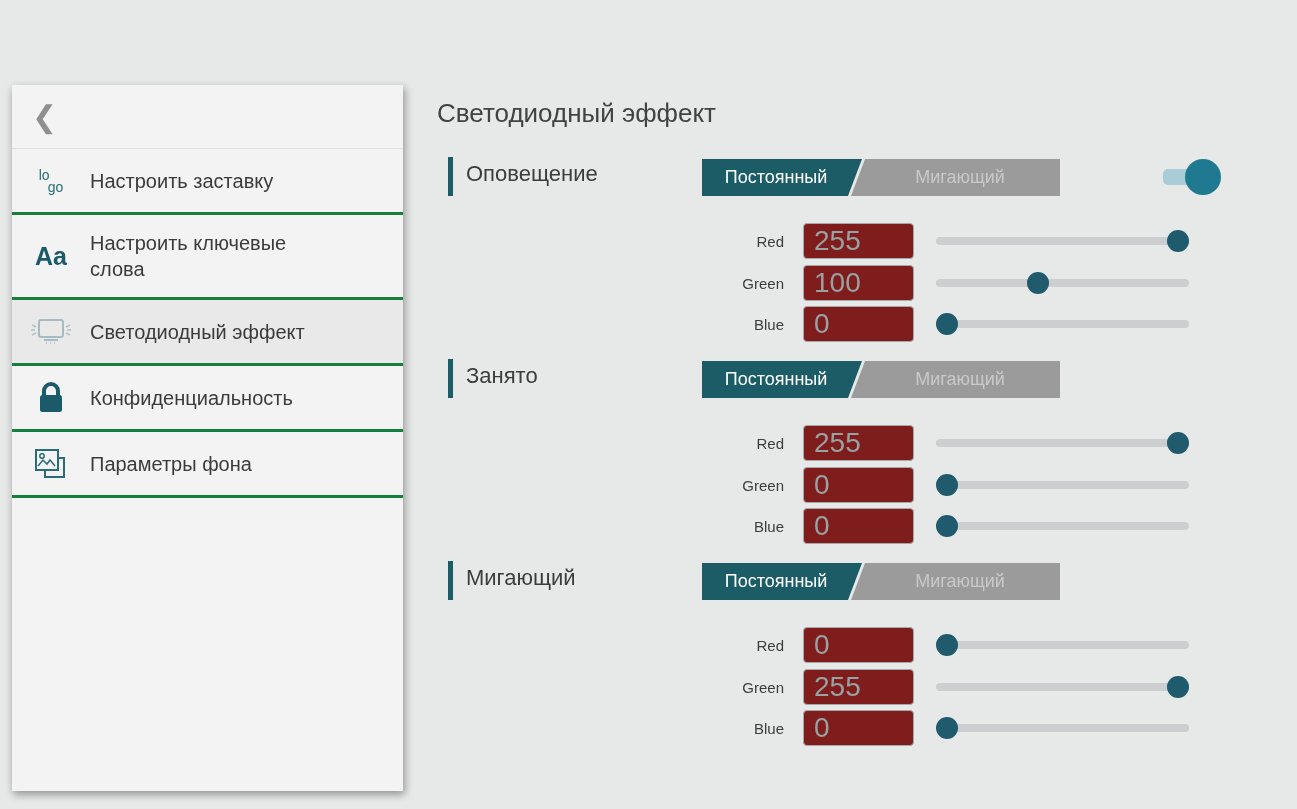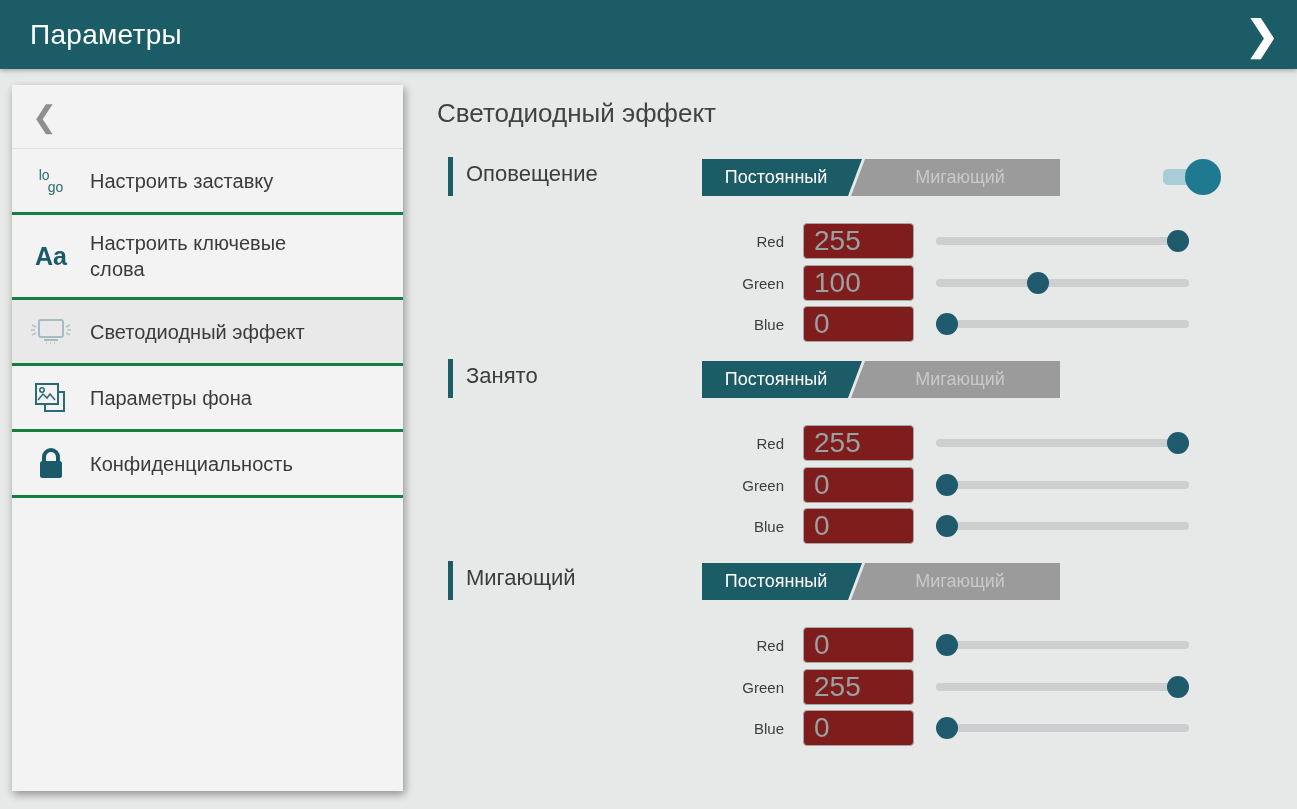--- a/index.html
+++ b/index.html
@@ -66,24 +66,20 @@
           padding-left:10px;outline:none;flex-shrink:0;}
   .slider{position:relative;margin-left:22px;width:253px;height:22px;flex-shrink:0;cursor:pointer;}
   .slider-track{position:absolute;left:0;top:7px;width:100%;height:8px;border-radius:4px;background:#cccecf;}
   .slider-thumb{position:absolute;top:0;width:22px;height:22px;border-radius:50%;background:var(--slider-thumb);}
 </style>
 </head>
 <body>
 
 <div class="app">
 
-  <div class="header">
-    <div class="header-title">Параметры</div>
-    <div class="header-chevron">❯</div>
-  </div>
 
   <div class="sidebar">
     <div class="back-row">
       <span class="back-chevron">❮</span>
     </div>
 
     <div class="nav-item">
       <span class="icon-cell">
         <span class="logo-ic">
           <span>lo</span>
@@ -116,39 +112,39 @@
               <line x1="21" y1="28" x2="22" y2="28"></line>
               <line x1="25" y1="28" x2="26" y2="28"></line>
           </g>
         </svg>
       </span>
       <span class="nav-label">Светодиодный эффект</span>
     </div>
 
     <div class="nav-item">
       <span class="icon-cell">
+        <svg width="34" height="36" viewBox="0 0 34 36">
+          <path d="M10 17 v-6 a7 7 0 0 1 14 0 v6" fill="none" stroke="#1b5a68" stroke-width="4"></path>
+          <rect x="6" y="15" width="22" height="17" rx="2.5" fill="#1b5a68"></rect>
+        </svg>
+      </span>
+      <span class="nav-label">Конфиденциальность</span>
+    </div>
+
+    <div class="nav-item">
+      <span class="icon-cell">
         <svg width="38" height="36" viewBox="0 0 38 36">
           <rect x="13" y="12" width="19" height="19" fill="none" stroke="#2a6b76" stroke-width="2"></rect>
           <rect x="4" y="4" width="22" height="20" fill="#f3f3f3" stroke="#2a6b76" stroke-width="2"></rect>
           <circle cx="10" cy="10" r="2.2" fill="none" stroke="#2a6b76" stroke-width="1.5"></circle>
           <path d="M6 20 l5 -6 l4 4 l3 -4 l5 6" fill="none" stroke="#2a6b76" stroke-width="1.5"></path>
         </svg>
       </span>
       <span class="nav-label">Параметры фона</span>
     </div>
-
-    <div class="nav-item">
-      <span class="icon-cell">
-        <svg width="34" height="36" viewBox="0 0 34 36">
-          <path d="M10 17 v-6 a7 7 0 0 1 14 0 v6" fill="none" stroke="#1b5a68" stroke-width="4"></path>
-          <rect x="6" y="15" width="22" height="17" rx="2.5" fill="#1b5a68"></rect>
-        </svg>
-      </span>
-      <span class="nav-label">Конфиденциальность</span>
-    </div>
   </div>
 
   <div class="main-title">Светодиодный эффект</div>
 
   <div class="section s0">
     <div class="accent-bar"></div>
     <div class="section-title">Оповещение</div>
     <div class="seg">
       <div class="seg-on">Постоянный</div>
       <div class="seg-off">Мигающий</div>

